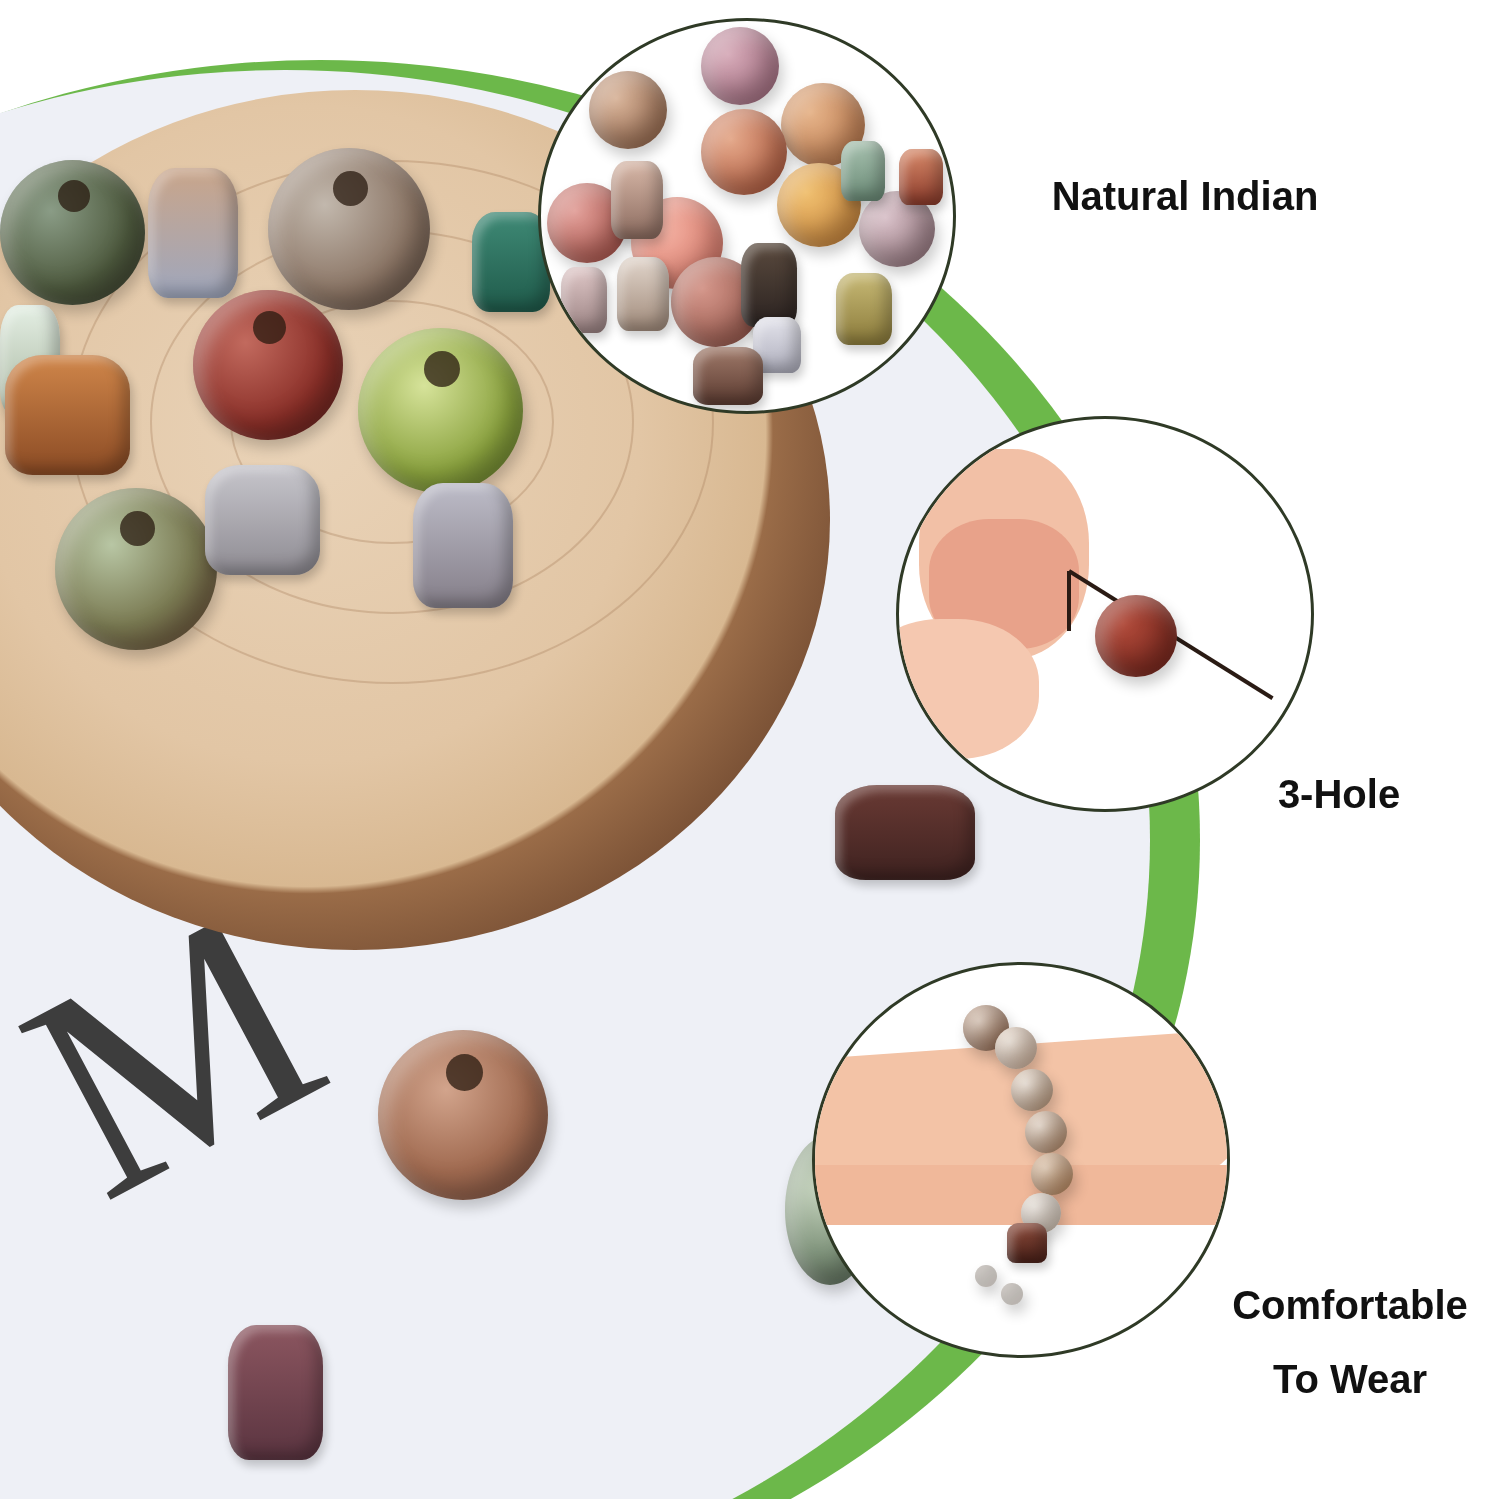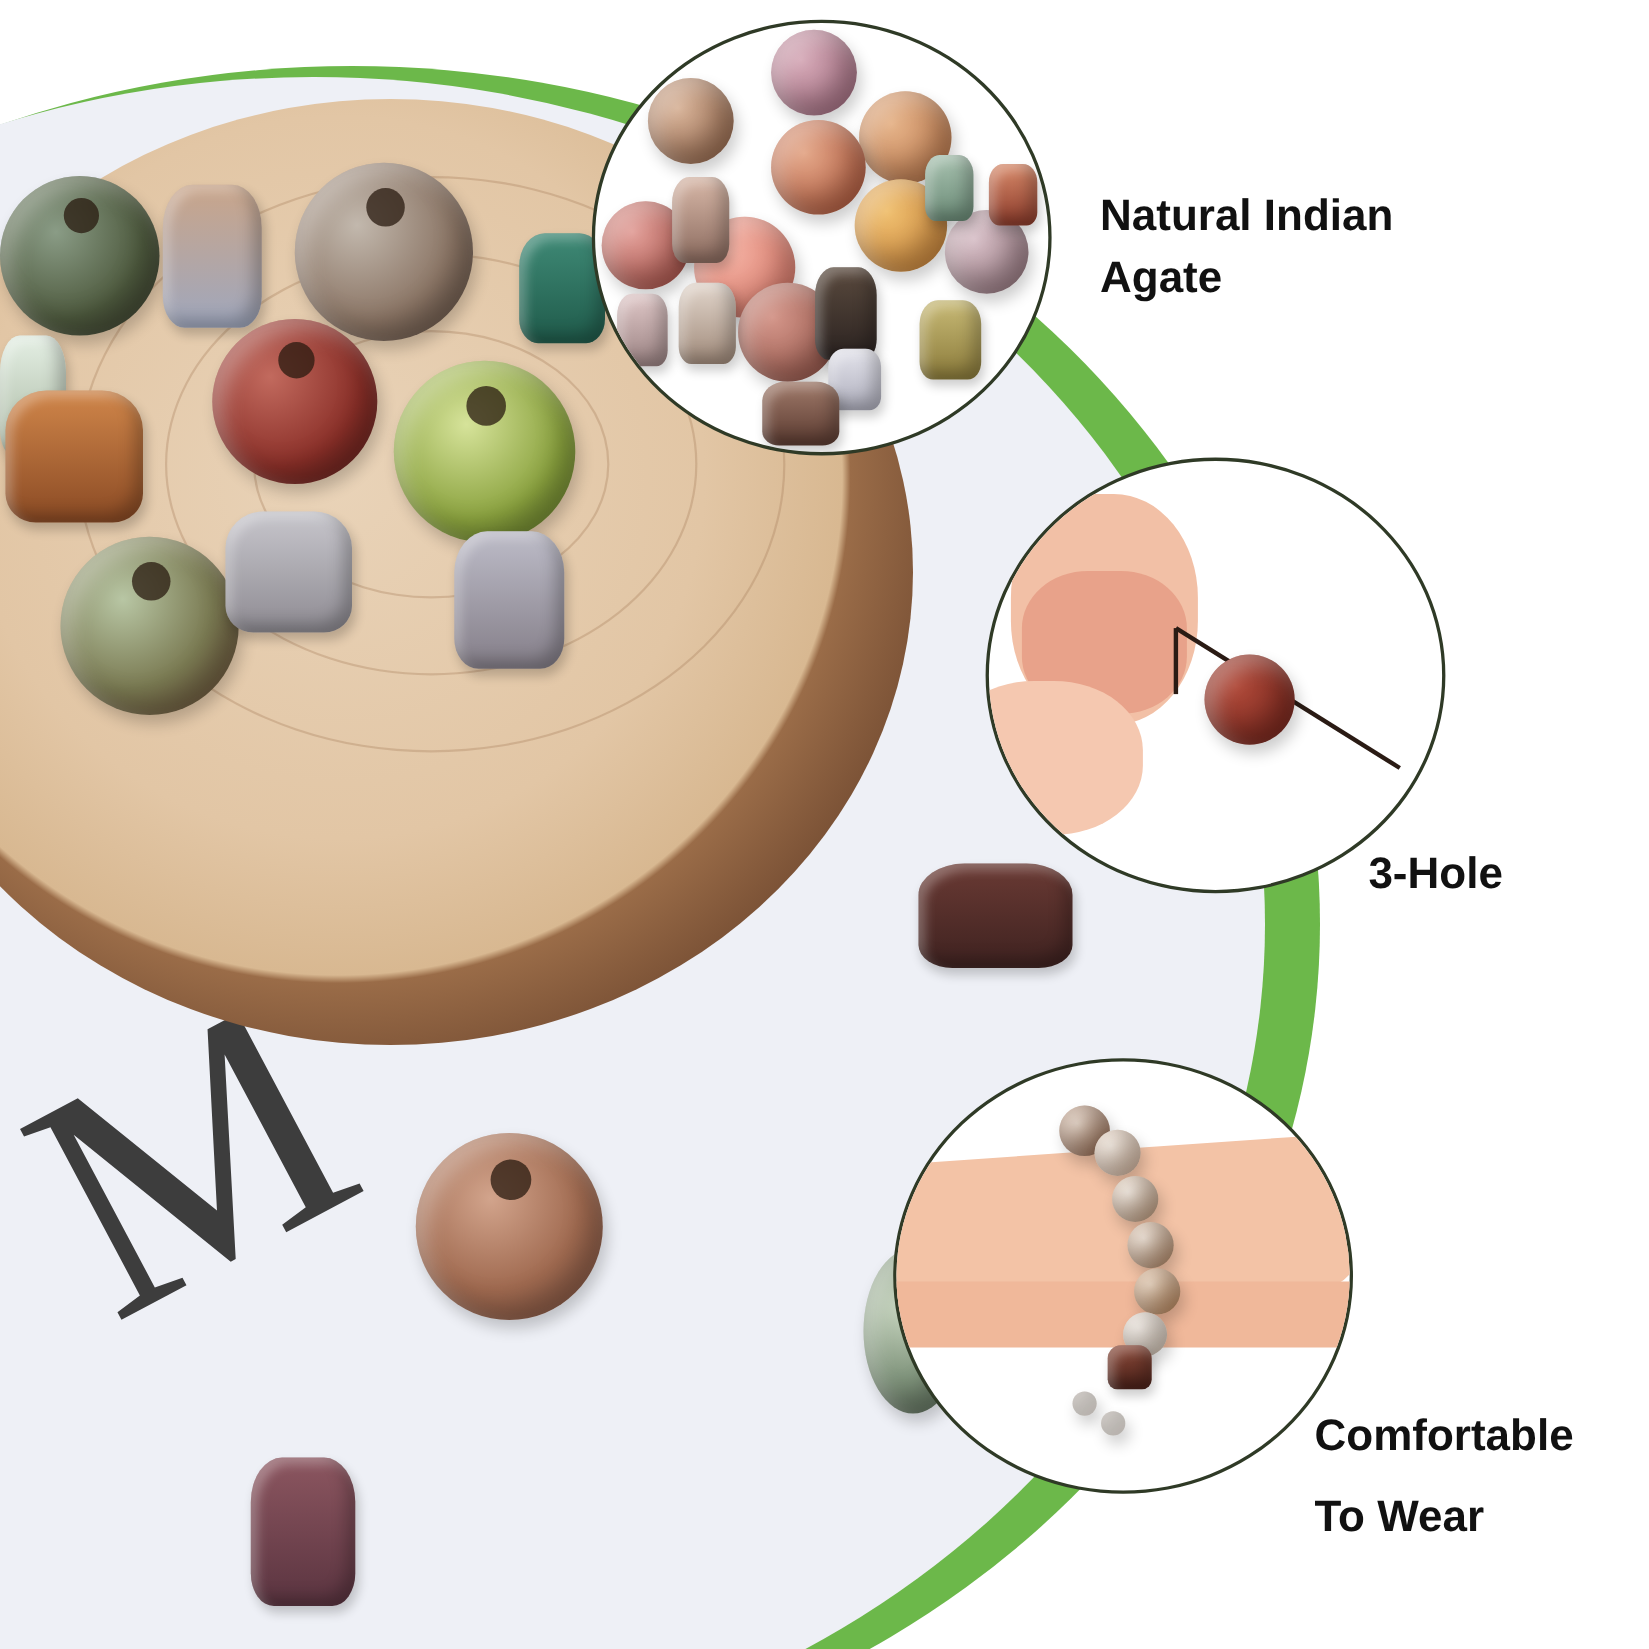--- a/index.html
+++ b/index.html
@@ -8,21 +8,21 @@
   .bgwhite { position:absolute; left:0; top:0; width:1499px; height:1499px; background:#ffffff; }
   .green-disc { position:absolute; left:-560px; top:60px; width:1760px; height:1560px; border-radius:50%; background:#6cb84a; }
   .paper-disc { position:absolute; left:-580px; top:70px; width:1730px; height:1540px; border-radius:50%; background:#eef0f6; }
   .paper-letter { position:absolute; color:#2a2a2a; font-family:"Liberation Serif", serif; font-size:300px; transform:rotate(-28deg); opacity:0.9; }
   .wood { position:absolute; left:-120px; top:90px; width:950px; height:860px; border-radius:50%; background:radial-gradient(ellipse at 45% 40%, #e9d3b8 0%, #e2c6a5 45%, #d8b891 62%, #9a6c48 63%, #7b5236 75%, #5a3a26 100%); }
   .wood-ring { position:absolute; border:2px solid rgba(170,130,95,0.35); border-radius:50%; }
   .bead { position:absolute; border-radius:50%; box-shadow: inset -12px -14px 22px rgba(0,0,0,0.25), inset 10px 10px 18px rgba(255,255,255,0.35), 4px 8px 14px rgba(0,0,0,0.2); }
   .bead .hole { position:absolute; width:22%; height:22%; border-radius:50%; background:rgba(40,25,15,0.75); left:40%; top:14%; }
   .tee { position:absolute; border-radius:30% 30% 22% 22%; box-shadow: inset -8px -8px 14px rgba(0,0,0,0.25), inset 6px 6px 10px rgba(255,255,255,0.3), 3px 6px 10px rgba(0,0,0,0.2); }
   .circle { position:absolute; border-radius:50%; border:3px solid #2f3a26; background:#ffffff; overflow:hidden; }
-  .caption { position:absolute; font-weight:bold; color:#111; font-size:40px; line-height:1.9; }
+  .caption { position:absolute; font-weight:bold; color:#111; font-size:40px; text-align:center; line-height:1.9; }
   .finger { position:absolute; background:#f1b79b; border-radius:45%; }
   .arm { position:absolute; background:#f3c3a6; }
   .cord { position:absolute; height:4px; background:#2a1b14; transform-origin:left center; }
 </style>
 </head>
 <body>
 
 <div class="photo">
   <div class="bgwhite"></div>
   <div class="green-disc"></div>
@@ -103,21 +103,20 @@
   <div class="bead" style="left:210px; top:146px; width:42px; height:42px; background:radial-gradient(circle at 35% 35%, #eadacb, #a87a56);"></div>
   <div class="bead" style="left:216px; top:188px; width:42px; height:42px; background:radial-gradient(circle at 35% 35%, #e4cab0, #b07a4e);"></div>
   <div class="bead" style="left:206px; top:228px; width:40px; height:40px; background:radial-gradient(circle at 35% 35%, #f4ece4, #c8b8a8);"></div>
   <div class="tee" style="left:192px; top:258px; width:40px; height:40px; background:linear-gradient(#8a4a3a, #4a2018);"></div>
   <div class="bead" style="left:160px; top:300px; width:22px; height:22px; background:#f0e8e0;"></div>
   <div class="bead" style="left:186px; top:318px; width:22px; height:22px; background:#f0e8e0;"></div>
 </div>
 
 <div class="caption" style="left:1000px; top:168px; width:370px; line-height:1.4;">
   <div>Natural Indian</div>
-  <div>Agate</div>
 </div>
 <div class="caption" style="left:1244px; top:770px; width:190px; line-height:1.2;">
   <div>3-Hole</div>
 </div>
 <div class="caption" style="left:1195px; top:1268px; width:310px; line-height:1.85;">
   <div>Comfortable</div>
   <div>To Wear</div>
 </div>
 
 </body></html>

